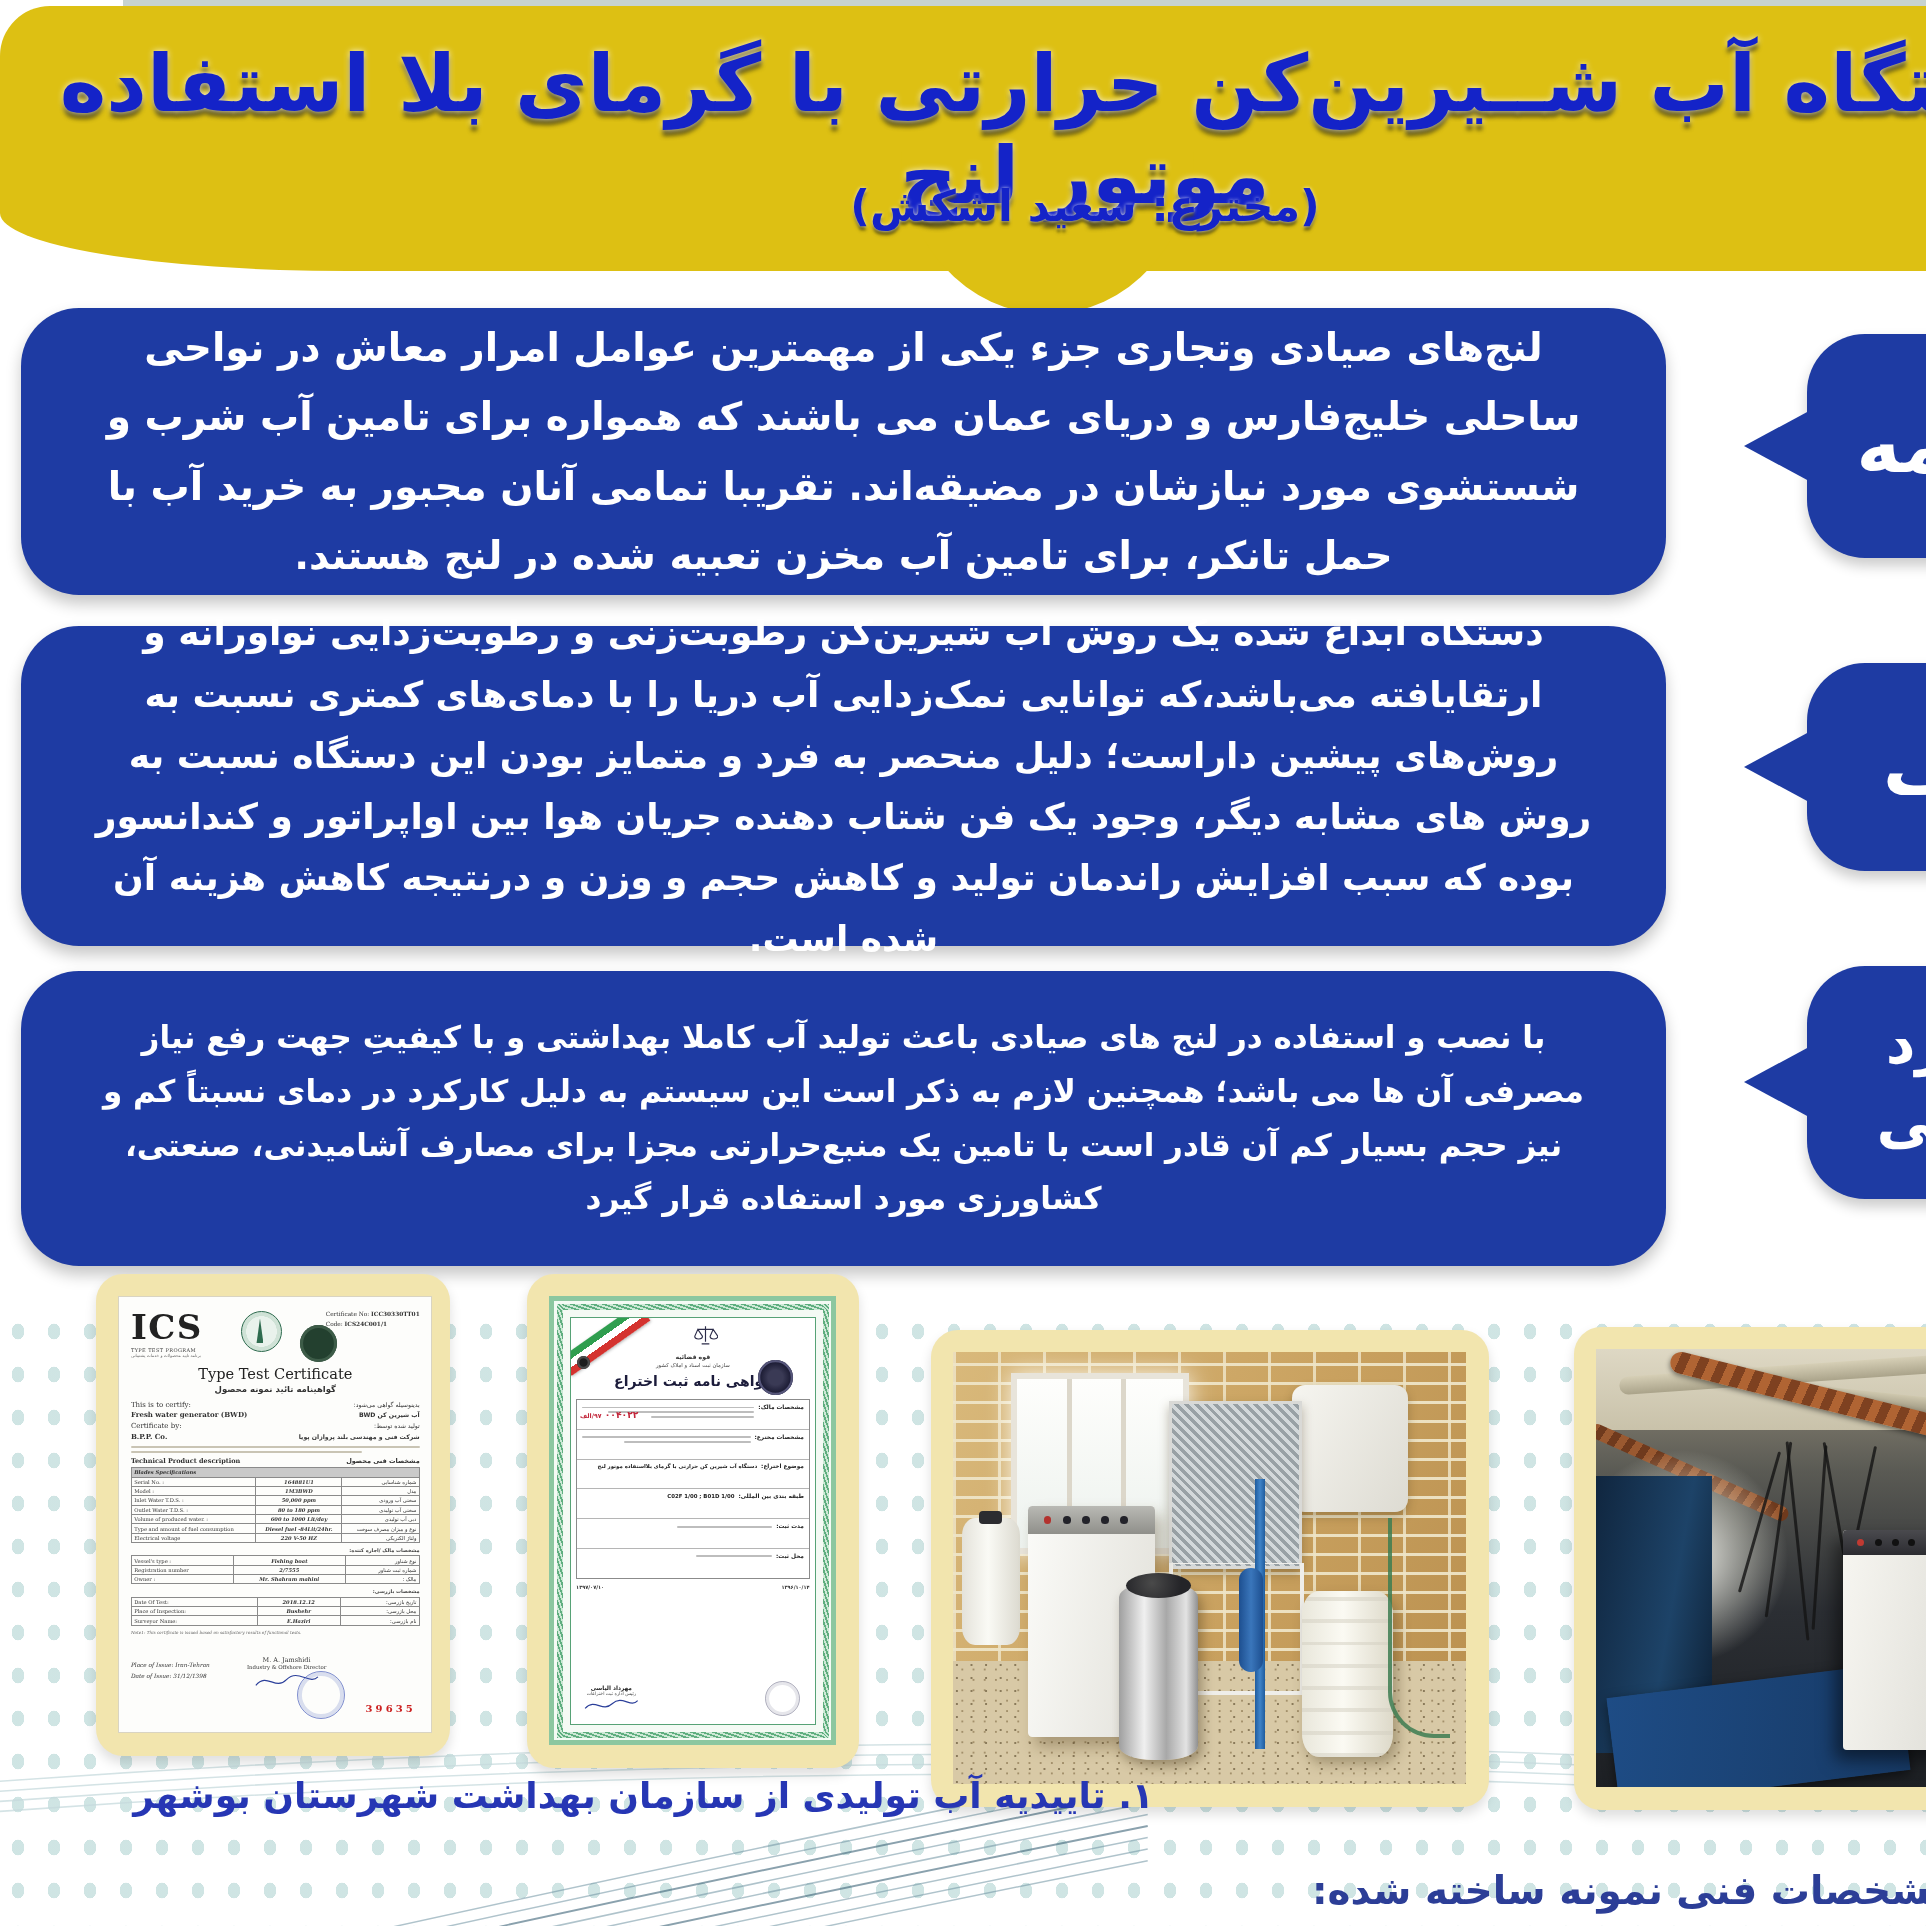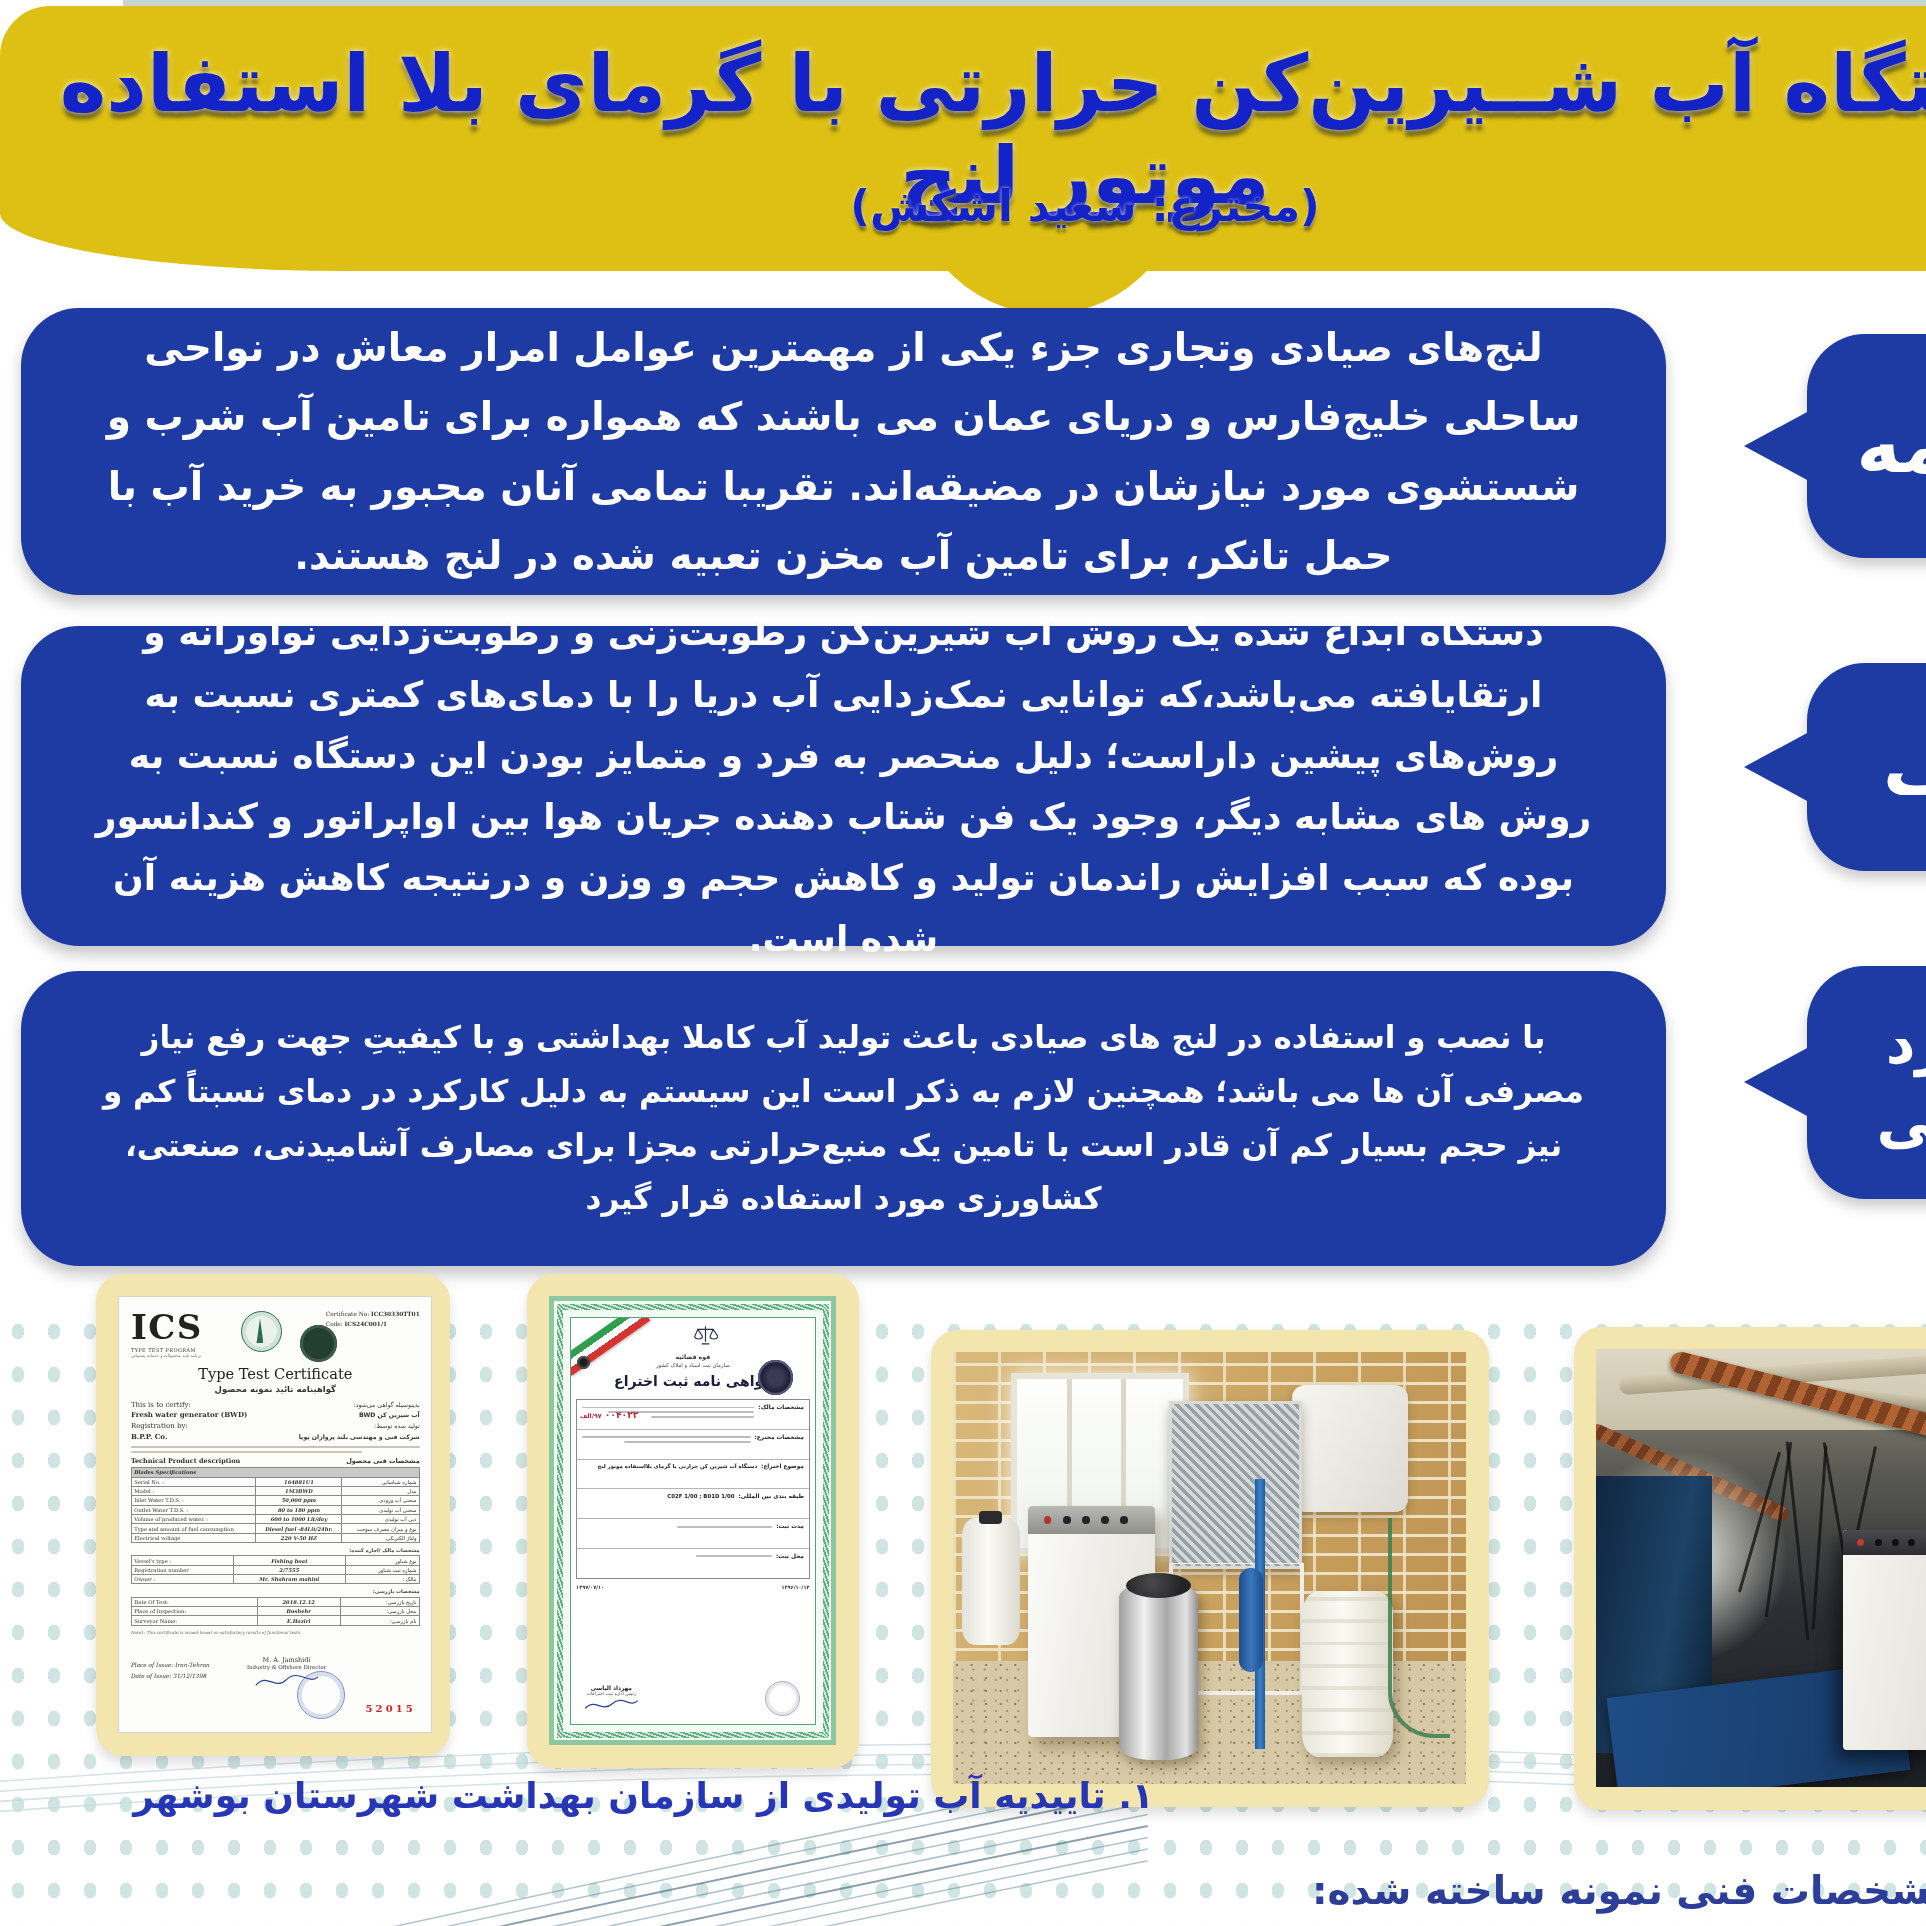--- a/index.html
+++ b/index.html
@@ -284,21 +284,21 @@
       <div class="c1-title-fa">گواهینامه تائید نمونه محصول</div>
       <div class="c1-row">
           <span class="en">This is to certify:</span>
           <span class="fa">بدینوسیله گواهی می‌شود:</span>
         </div>
       <div class="c1-row">
           <span class="en b">Fresh water generator (BWD)</span>
           <span class="fa b">آب شیرین کن BWD</span>
         </div>
       <div class="c1-row">
-          <span class="en">Registration by:</span>
+          <span class="en">Certificate by:</span>
           <span class="fa">تولید شده توسط:</span>
         </div>
       <div class="c1-row">
           <span class="en b">B.P.P. Co.</span>
           <span class="fa b">شرکت فنی و مهندسی بلند پروازان پویا</span>
         </div>
       <div class="c1-addr">
         <div class="microline"></div>
         <div class="microline" style="width:80%"></div>
       </div>
@@ -395,21 +395,21 @@
           <div>Date of Issue: 31/12/1398</div>
         </div>
         <div class="c1-signer">
           <div>M. A. Jamshidi</div>
           <div class="role">Industry &amp; Offshore Director</div>
           <svg width="69" height="23" viewBox="0 0 180 60">
             <path class="c1-sig" d="M10 40 C 40 5, 60 55, 90 25 S 150 40, 172 18"></path>
           </svg>
         </div>
         <div class="c1-stamp"></div>
-        <div class="c1-red">52015</div>
+        <div class="c1-red">39635</div>
       </div>
     </div>
   </div>
 
   <div class="frame f-cert2">
     <div class="inner cert2">
       <div class="c2-orn"></div>
       <div class="c2-in">
         <div class="c2-flag"></div>
         <div class="c2-grommet"></div>

